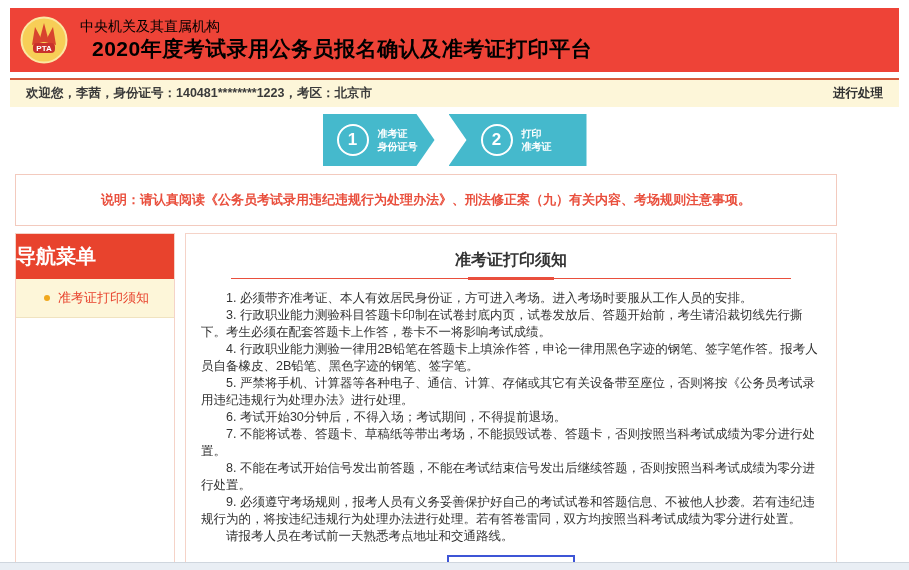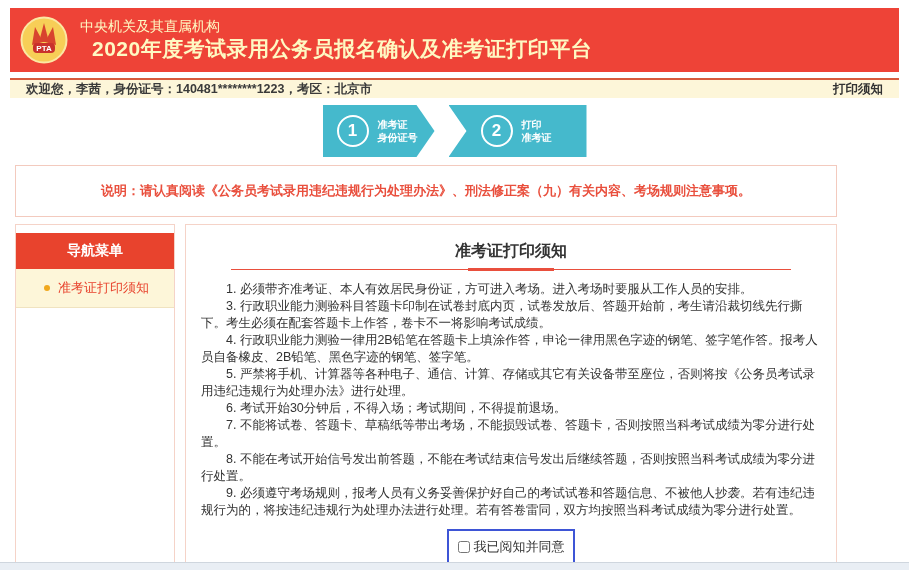--- a/index.html
+++ b/index.html
@@ -4,47 +4,47 @@
 <style>
   * { box-sizing: border-box; }
   html,body { margin:0; padding:0; background:#fff; }
   body { font-family:"Liberation Sans","DejaVu Sans",sans-serif; color:#333; }
   .page { position:relative; width:909px; height:570px; background:#fff; overflow:hidden; }
   .inner { padding:8px 10px 0 10px; }
 
   
   .banner { height:64px; background:var(--accent_red,#ee4337); display:flex; align-items:center; gap:12px; padding-left:10px; }
   .logo { flex:0 0 auto; width:48px; height:48px;text-align:right; }
-  .banner-titles { color:#fef9c3; line-height:1.25; }
+  .banner-titles { color:#000000; line-height:1.25; }
   .banner-org { font-size:14px; }
   .banner-title { font-size:21px; font-weight:bold; letter-spacing:0.5px;margin-left:12px; }
 
   
-  .userbar { margin-top:6px; height:20px; background:var(--bar_yellow,#fdf6d9); border-top:2px solid #d75a3c;
+  .userbar { margin-top:6px; height:29px; background:var(--bar_yellow,#fdf6d9); border-top:2px solid #d75a3c;
              display:flex; align-items:center; justify-content:space-between; padding:0 16px;
              font-size:12.5px; font-weight:bold; color:#3a3a3a; }
   .logout { color:#333; cursor:pointer; text-decoration:none; }
 
   
   .steps { height:52px; margin-top:7px; display:flex; justify-content:center; align-items:stretch; gap:14px; }
   .step { background:var(--step_teal,#45b9cc); color:#fff; display:flex; align-items:center; gap:9px; }
   .step-1 { width:112px; padding-left:14px; clip-path:polygon(0 0, calc(100% - 18px) 0, 100% 50%, calc(100% - 18px) 100%, 0 100%); }
   .step-2 { width:138px; padding-left:32px; clip-path:polygon(0 0, 100% 0, 100% 100%, 0 100%, 18px 50%); }
   .step-circle { width:32px; height:32px; border:2px solid #fff; border-radius:50%; flex:0 0 auto;
                  display:flex; align-items:center; justify-content:center; font-size:17px; font-weight:bold; }
   .step-label { font-size:10px; font-weight:bold; line-height:1.3; }
 
   
   .notice { margin:8px 0 0 5px; width:822px; border:1px solid #f3cabe; padding:16px 4px; text-align:center;
             color:var(--notice_red,#e94f3d); font-size:13px; font-weight:bold; }
 
   
   .columns { margin:7px 0 0 5px; width:822px; height:344px; display:flex; gap:10px; }
   .sidebar { width:160px; border:1px solid var(--border_pink,#f5d3c8); background:#fff; }
-  .side-title { background:var(--sidebar_red,#e8432d); color:#fff; text-align:center; font-size:14px; font-weight:bold; padding:9px 0;margin-top:8px; }
+  .side-title { background:var(--sidebar_red,#e8432d); color:#fff; font-size:20px; font-weight:bold; padding:9px 0; }
   .side-item { background:var(--bar_yellow,#fdf6d9); border-bottom:1px solid #f0e3c0; padding:10px 6px 10px 28px;
                font-size:13px; cursor:pointer; display:flex; align-items:center; gap:8px; }
   .bullet { width:6px; height:6px; border-radius:50%; background:var(--bullet_gold,#f0a81e); flex:0 0 auto; }
   .side-item.active { color:var(--sidebar_red,#e8432d); }
   .side-item.normal { color:var(--link_blue,#2f6fce); }
 
   .main { flex:1; border:1px solid var(--border_pink,#f5d3c8); padding:16px 15px 0 15px; }
   .main-title { text-align:center; font-size:16px; font-weight:bold; color:#333; margin:0 0 6px 0; }
   .title-underline { position:relative; height:3px; margin:0 30px 10px 30px; }
   .title-underline::before { content:''; position:absolute; left:0; right:0; top:1px; height:1px; background:var(--notice_red,#e94f3d); }
@@ -75,21 +75,21 @@
         </svg>
       </span>
       <div class="banner-titles">
         <div class="banner-org">中央机关及其直属机构</div>
         <div class="banner-title">2020年度考试录用公务员报名确认及准考证打印平台</div>
       </div>
     </div>
 
     <div class="userbar">
       <span>欢迎您，李茜，身份证号：140481********1223，考区：北京市</span>
-      <a class="logout">打印须知</a>
+      <a class="logout">进行处理</a>
     </div>
 
     <div class="steps">
       <div class="step step-1">
         <span class="step-circle">1</span>
         <span class="step-label">
           <span>准考证</span><br><span>身份证号</span>
         </span>
       </div>
       <div class="step step-2">
@@ -117,20 +117,21 @@
 
         <div class="rules">
           <p>1. 必须带齐准考证、本人有效居民身份证，方可进入考场。进入考场时要服从工作人员的安排。</p>
           <p>3. 行政职业能力测验科目答题卡印制在试卷封底内页，试卷发放后、答题开始前，考生请沿裁切线先行撕下。考生必须在配套答题卡上作答，卷卡不一将影响考试成绩。</p>
           <p>4. 行政职业能力测验一律用2B铅笔在答题卡上填涂作答，申论一律用黑色字迹的钢笔、签字笔作答。报考人员自备橡皮、2B铅笔、黑色字迹的钢笔、签字笔。</p>
           <p>5. 严禁将手机、计算器等各种电子、通信、计算、存储或其它有关设备带至座位，否则将按《公务员考试录用违纪违规行为处理办法》进行处理。</p>
           <p>6. 考试开始30分钟后，不得入场；考试期间，不得提前退场。</p>
           <p>7. 不能将试卷、答题卡、草稿纸等带出考场，不能损毁试卷、答题卡，否则按照当科考试成绩为零分进行处置。</p>
           <p>8. 不能在考试开始信号发出前答题，不能在考试结束信号发出后继续答题，否则按照当科考试成绩为零分进行处置。</p>
           <p>9. 必须遵守考场规则，报考人员有义务妥善保护好自己的考试试卷和答题信息、不被他人抄袭。若有违纪违规行为的，将按违纪违规行为处理办法进行处理。若有答卷雷同，双方均按照当科考试成绩为零分进行处置。</p>
+          <p>请报考人员在考试前一天熟悉考点地址和交通路线。</p>
         </div>
 
         <div class="agree-box">
           <input type="checkbox" style="">
           <span>我已阅知并同意</span>
         </div>
 
       </div>
     </div>
 

